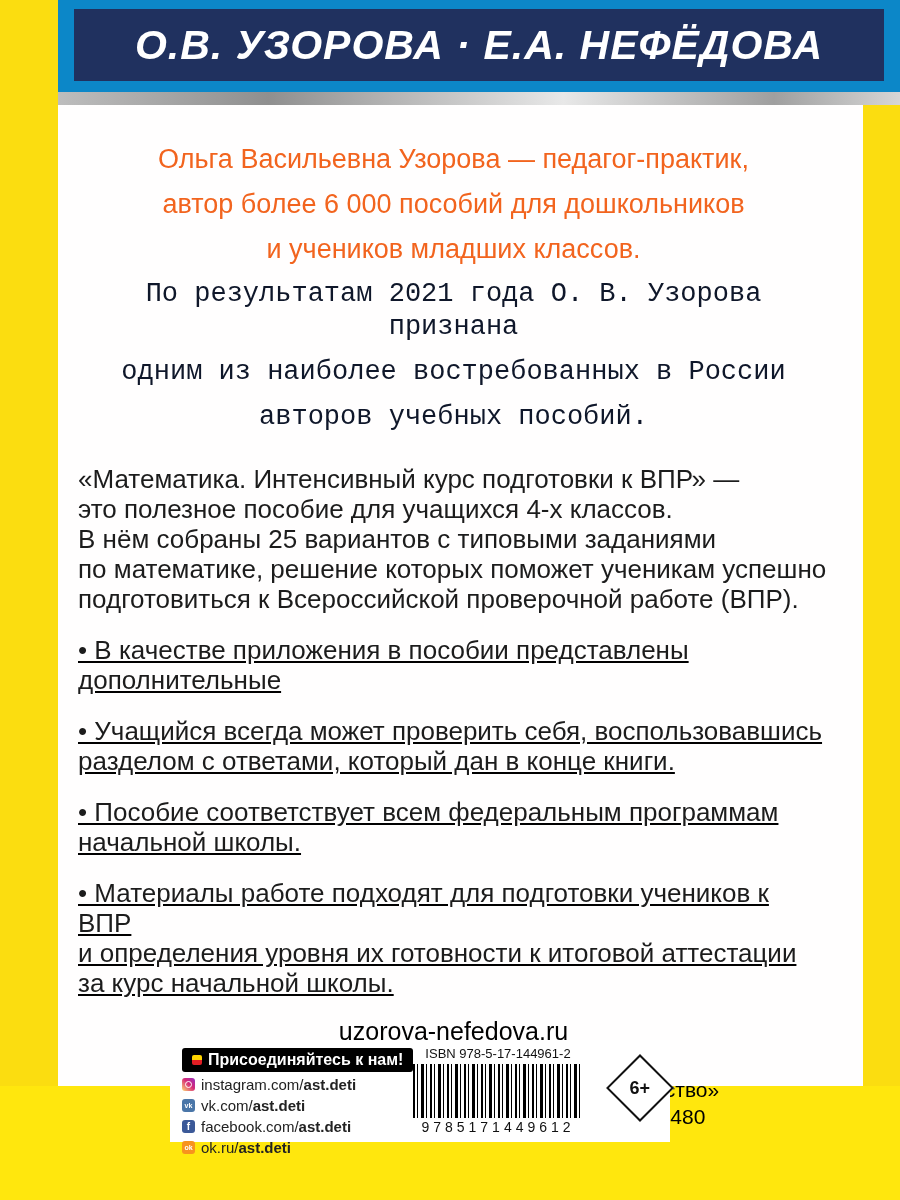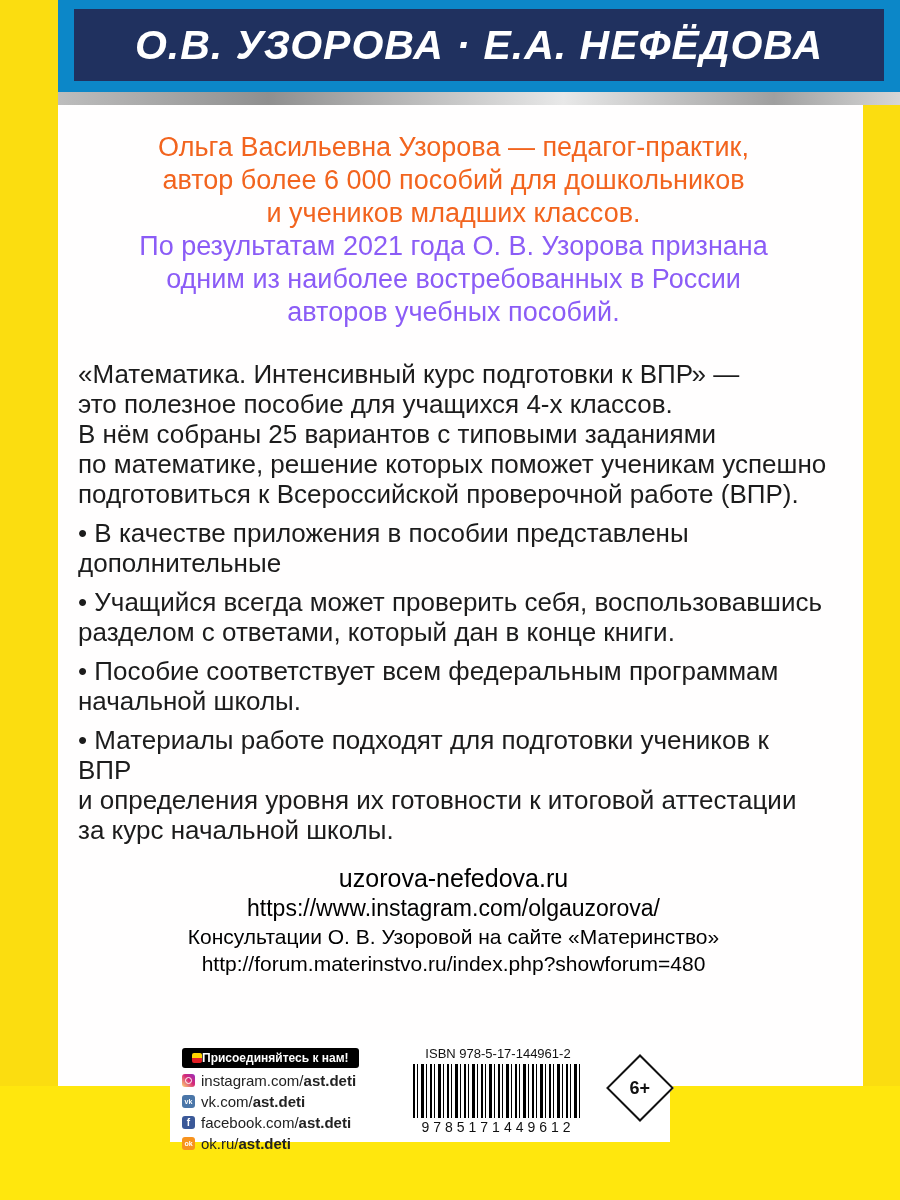--- a/index.html
+++ b/index.html
@@ -15,41 +15,41 @@
   .top-band{position:absolute;left:58px;top:0;width:842px;height:92px;background:#0c87c8;}
   .title-box{position:absolute;left:16px;top:9px;right:16px;bottom:11px;background:#20315f;
              display:flex;align-items:center;justify-content:center;}
   .title-text{color:#ffffff;font-size:41px;font-weight:bold;letter-spacing:1px;white-space:nowrap;font-style:italic;}
   .gray-strip{position:absolute;left:58px;top:92px;width:842px;height:13px;
               background:linear-gradient(90deg,#bdbdbd,#8f8f8f 25%,#e8e8e8 60%,#9f9f9f 85%,#d6d6d6);}
 
   
   .content{position:absolute;left:58px;top:105px;width:805px;height:981px;background:#fffefe;
            box-sizing:border-box;padding:26px 34px 0 20px;}
-  .bio-line{font-size:27px;line-height:33px;text-align:center;font-weight:400;}
+  .bio-line{font-size:27px;line-height:33px;text-align:center;font-weight:400;margin-top:12px;}
   .c-orange{color:#f2641e;}
-  .c-red{color:#8b5cf6;}
+  .c-red{color:#0f172a;font-family:Liberation Mono, monospace;}
   .para{margin:0;}
   .intro{margin-top:30px;}
-  .bullet{margin-top:9px;}
+  .bullet{margin-top:21px;text-decoration:underline;}
   .line{font-size:26px;line-height:30px;color:#1c1c1c;}
 
   .links{margin-top:18px;text-align:center;}
   .link{color:#000000;}
   .link1{font-size:25px;line-height:31px;}
   .link2{font-size:23px;line-height:29px;}
   .link3{font-size:21px;line-height:27px;}
   .link4{font-size:21px;line-height:27px;}
 
   
   .footer-panel{position:absolute;left:170px;top:1040px;width:500px;height:102px;background:#ffffff;
                 display:flex;align-items:flex-start;}
   .social-col{width:228px;padding:8px 0 0 12px;box-sizing:border-box;}
-  .join-badge{display:inline-flex;align-items:center;gap:0;background:#000000;color:#ffffff;
-              font-size:12px;font-weight:bold;padding:3px 10px;border-radius:3px;white-space:nowrap;}
+  .join-badge{display:inline-flex;align-items:center;gap:6px;background:#000000;color:#ffffff;
+              font-size:16px;font-weight:bold;padding:3px 10px;border-radius:3px;white-space:nowrap;}
   .join-icon{width:10px;height:10px;border-radius:2px;flex:none;
              background:linear-gradient(180deg,#ffd400 50%,#e31e24 50%);}
   .social-row{display:flex;align-items:center;gap:6px;margin-top:4px;font-size:15px;color:#222222;}
   .sicon{width:13px;height:13px;border-radius:3px;flex:none;position:relative;display:flex;
          align-items:center;justify-content:center;color:#ffffff;font-weight:bold;}
   .sicon.ig{background:linear-gradient(45deg,#feda75,#d62976 55%,#962fbf);}
   .sicon.ig::before{content:"";position:absolute;inset:3px;border:1.5px solid #ffffff;border-radius:50%;}
   .sicon.vk{background:#4a76a8;font-size:7px;}
   .sicon.vk::before{content:"vk";}
   .sicon.fb{background:#3b5998;font-size:10px;}

